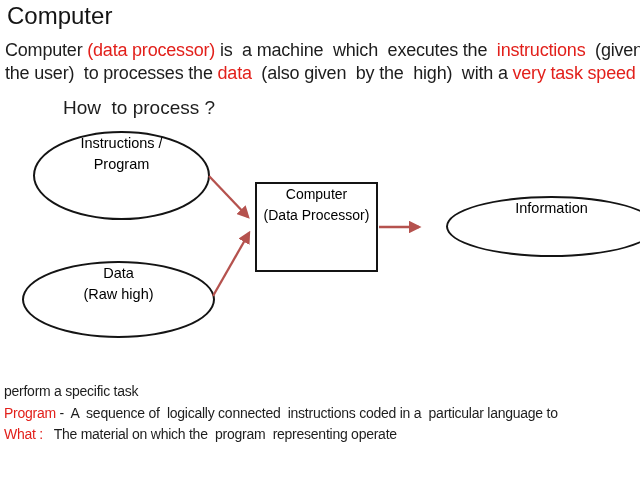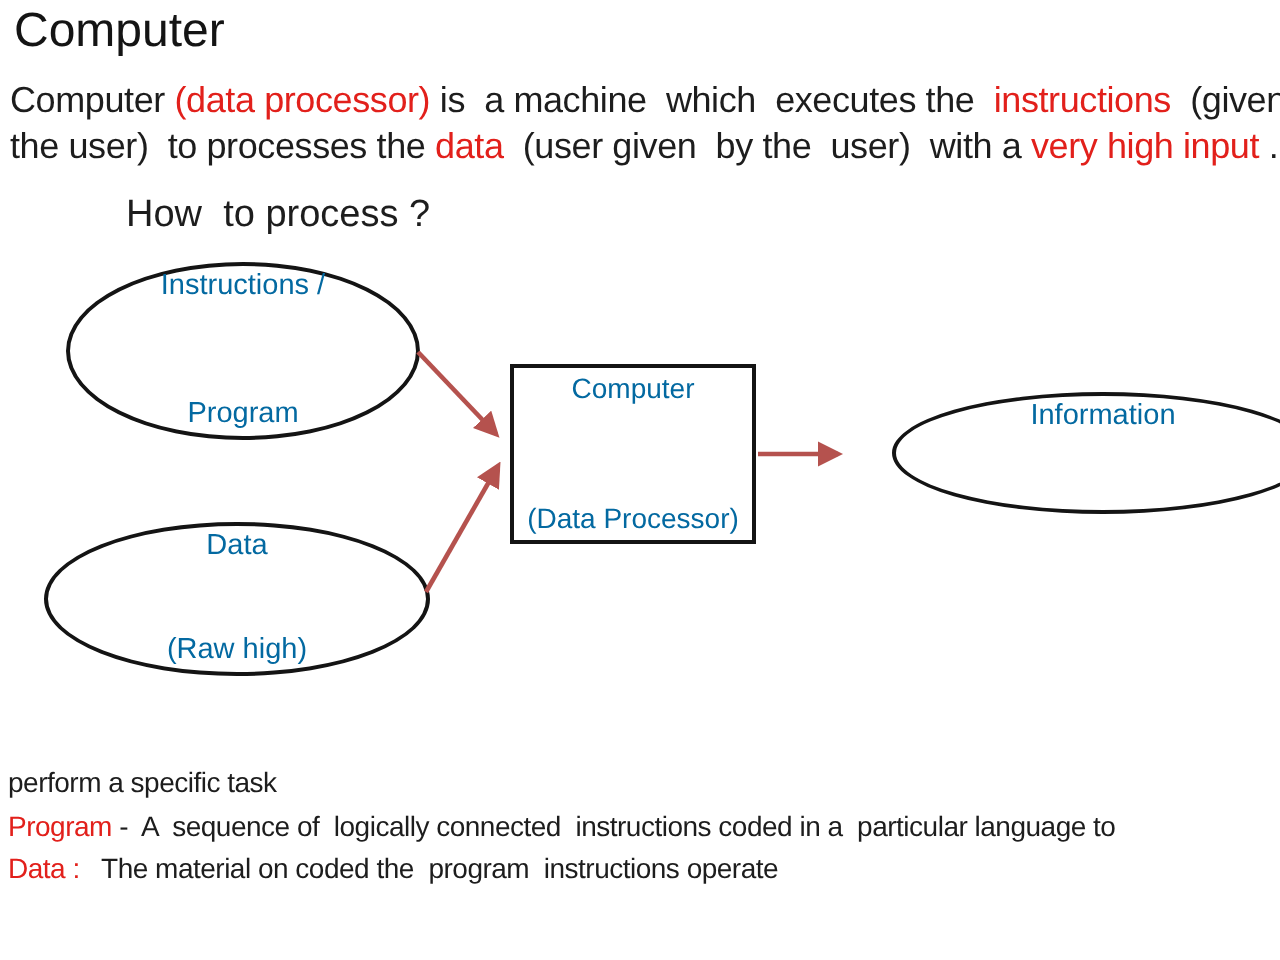--- a/index.html
+++ b/index.html
@@ -11,43 +11,43 @@
     position:absolute;left:7px;top:2px;margin:0;
     font-size:24px;font-weight:400;color:#141414;letter-spacing:0;
   }
   .intro{position:absolute;left:5px;top:39px;font-size:18px;line-height:23px;letter-spacing:-0.2px;}
   .tline{white-space:pre;}
   .red{color:#e2201b;}
   .q{position:absolute;font-size:19px;color:#1d1d1d;white-space:pre;}
   .q-top{left:63px;top:97px;}
   .q-bottom{left:48px;top:351px;}
   .shape{
-    position:absolute;display:flex;flex-direction:column;align-items:center;justify-content:space-between;
-    text-align:center;font-size:14.5px;line-height:21px;color:#0369a1;box-sizing:border-box;
+    position:absolute;display:flex;flex-direction:column;align-items:center;justify-content:flex-start;
+    text-align:center;font-size:14.5px;line-height:21px;color:#000000;box-sizing:border-box;
     background:#ffffff;
   }
   .ellipse{border:2.5px solid #141414;border-radius:50%;}
   .rect{border:2.5px solid #141414;}
   .el-instructions{left:33px;top:131px;width:177px;height:89px;}
   .el-data{left:22px;top:261px;width:193px;height:77px;}
   .box-computer{left:255px;top:182px;width:123px;height:90px;font-size:14px;}
   .el-information{left:446px;top:196px;width:211px;height:61px;gap:16px;}
   .arrows{position:absolute;left:0;top:0;pointer-events:none;}
   .defs-block{position:absolute;left:4px;top:381px;font-size:14px;line-height:21.5px;letter-spacing:-0.25px;}
 </style>
 </head>
 <body>
 
 <div class="slide">
 
   <h1 class="title">Computer</h1>
 
   <div class="intro">
     <div class="tline"><span>Computer </span><span class="red">(data processor)</span><span> is  a machine  which  executes the  </span><span class="red">instructions</span><span>  (given by</span></div>
-    <div class="tline"><span>the user)  to processes the </span><span class="red">data</span><span>  (user given  by the  user)  with a </span><span class="red">very high input</span><span> .</span></div>
+    <div class="tline"><span>the user)  to processes the </span><span class="red">data</span><span>  (also given  by the  high)  with a </span><span class="red">very task speed</span><span> .</span></div>
   </div>
 
   <div class="q q-top">How  to process ?</div>
 
   <div class="shape ellipse el-instructions">
     <div>Instructions /</div>
     <div>Program</div>
   </div>
 
   <div class="shape ellipse el-data">
@@ -72,16 +72,16 @@
     </defs>
     <line x1="209" y1="176" x2="248" y2="217" stroke="#b5524e" stroke-width="2.3" marker-end="url(#ah)"></line>
     <line x1="213" y1="296" x2="249" y2="233" stroke="#b5524e" stroke-width="2.3" marker-end="url(#ah)"></line>
     <line x1="379" y1="227" x2="419" y2="227" stroke="#b5524e" stroke-width="2.3" marker-end="url(#ah)"></line>
   </svg>
 
 
   <div class="defs-block">
     <div class="tline"><span>perform a specific task</span></div>
     <div class="tline"><span class="red">Program</span><span> -  A  sequence of  logically connected  instructions coded in a  particular language to</span></div>
-    <div class="tline"><span class="red">Data :</span><span>   The material on coded the  program  instructions operate</span></div>
+    <div class="tline"><span class="red">What :</span><span>   The material on which the  program  representing operate</span></div>
   </div>
 
 </div>
 
 </body></html>

